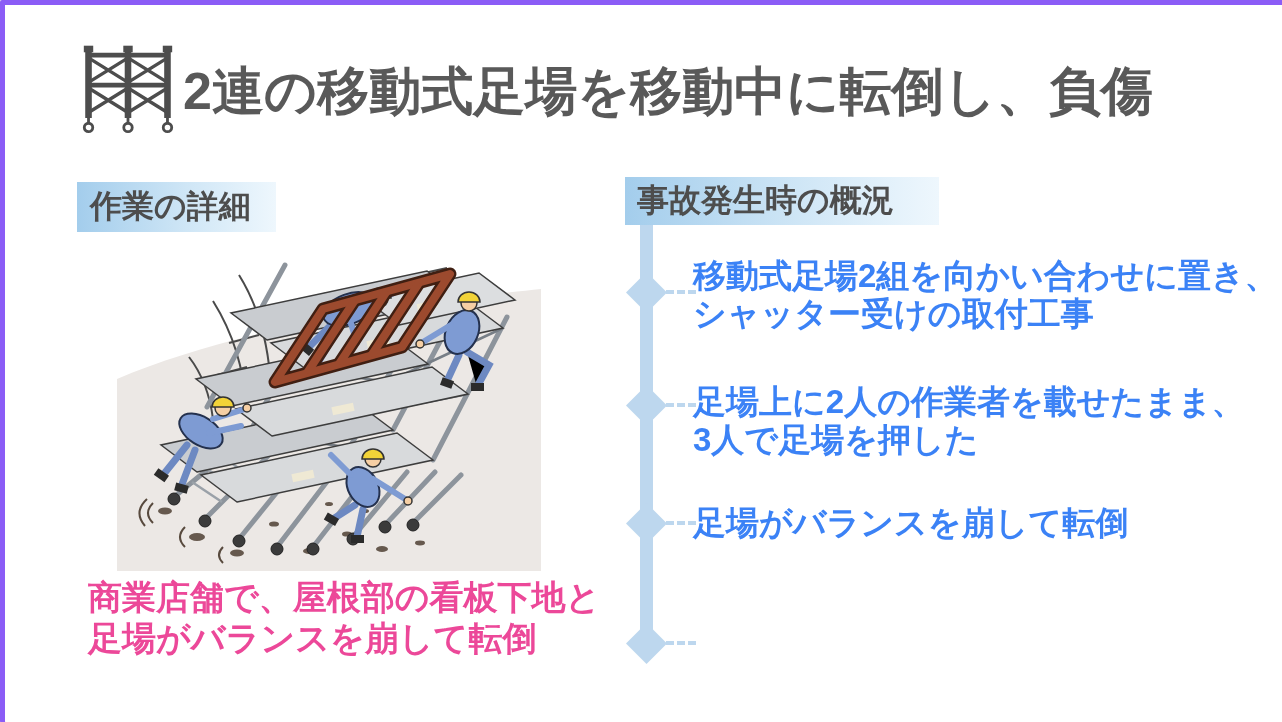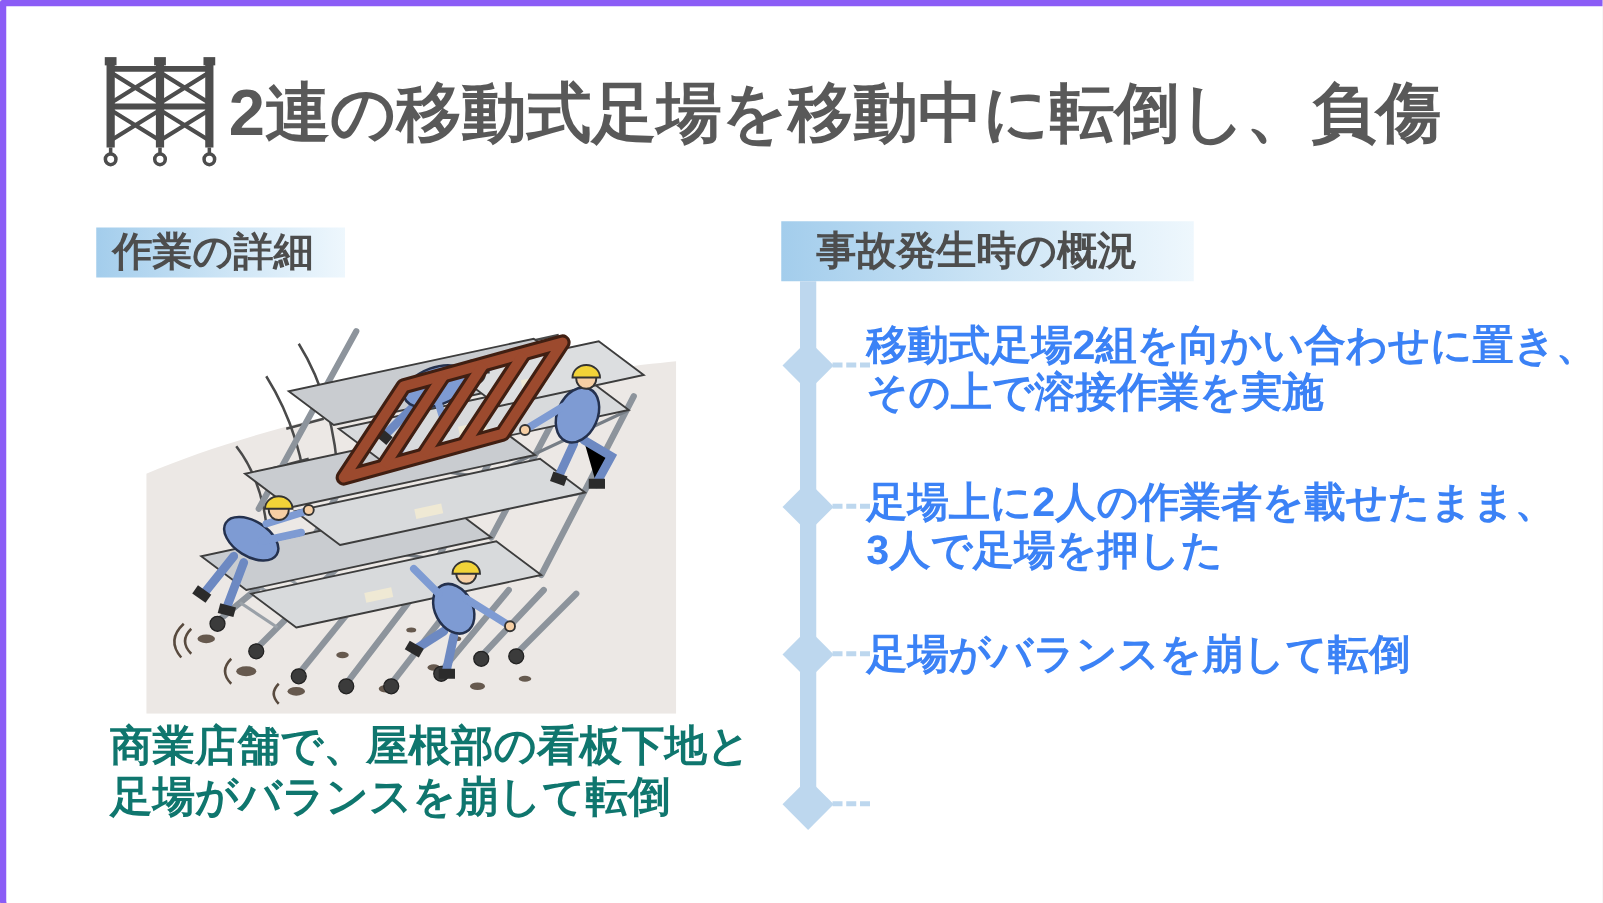--- a/index.html
+++ b/index.html
@@ -11,25 +11,25 @@
   }
   
   .title-icon{position:absolute;left:76px;top:37px;width:94px;height:92px;}
   .page-title{position:absolute;left:178px;top:57px;font-size:52px;line-height:58px;letter-spacing:0px;white-space:nowrap;}
   
   .sec-label{
     position:absolute;display:flex;align-items:center;
     background:linear-gradient(90deg,#a3cdec 0%,#cfe6f6 55%,#eef7fd 100%);
     font-size:32px;color:#4d4d4d;
   }
-  .sec-label.left{left:72px;top:177px;width:186px;height:40px;padding-left:13px;}
-  .sec-label.right{left:620px;top:172px;width:302px;height:48px;padding-left:28px;}
+  .sec-label.left{left:72px;top:177px;width:186px;height:50px;padding-left:13px;}
+  .sec-label.right{left:620px;top:172px;width:302px;height:48px;padding-left:12px;}
   
   .illustration{position:absolute;left:112px;top:242px;width:424px;height:324px;}
-  .caption{position:absolute;left:83px;top:572px;font-size:34px;line-height:41px;color:#0f766e;}
+  .caption{position:absolute;left:83px;top:572px;font-size:34px;line-height:41px;color:#ec4899;}
   .caption div{white-space:nowrap;}
   
   .vline{position:absolute;left:635px;top:220px;width:13px;height:418px;background:#bdd7ee;}
   .diamond{position:absolute;left:627px;width:29px;height:29px;background:#bdd7ee;transform:rotate(45deg);}
   .dash{position:absolute;left:661px;width:30px;height:0;border-top:4px dashed #bdd7ee;}
   .event{position:absolute;left:688px;font-size:33px;line-height:38px;color:#3b82f6;}
   .event div{white-space:nowrap;}
 </style>
 </head>
 <body>
@@ -255,21 +255,21 @@
   <div class="diamond" style="top:504px"></div>
   <div class="diamond" style="top:624px"></div>
 
   <div class="dash" style="top:285px"></div>
   <div class="dash" style="top:398px"></div>
   <div class="dash" style="top:516px"></div>
   <div class="dash" style="top:636px"></div>
 
   <div class="event" style="top:252px">
     <div>移動式足場2組を向かい合わせに置き、</div>
-    <div>その上で溶接作業を実施</div>
+    <div>シャッター受けの取付工事</div>
   </div>
   <div class="event" style="top:378px">
     <div>足場上に2人の作業者を載せたまま、</div>
     <div>3人で足場を押した</div>
   </div>
   <div class="event" style="top:499px">
     <div>足場がバランスを崩して転倒</div>
   </div>
   <div class="event" style="top:585px">
   </div>

